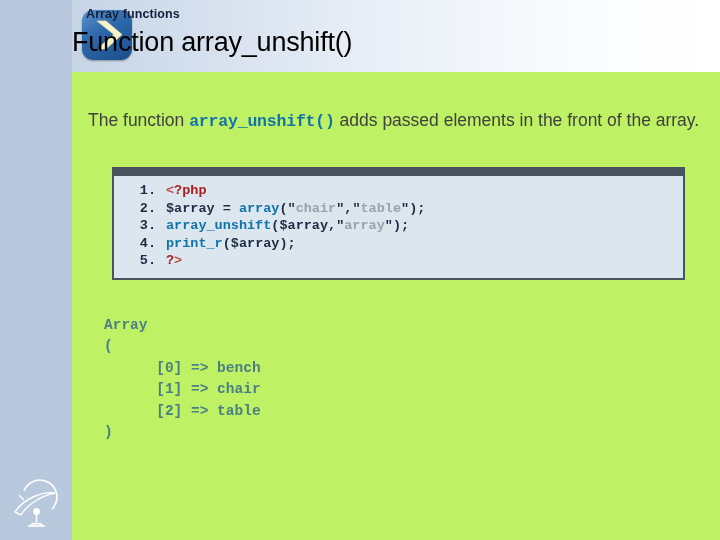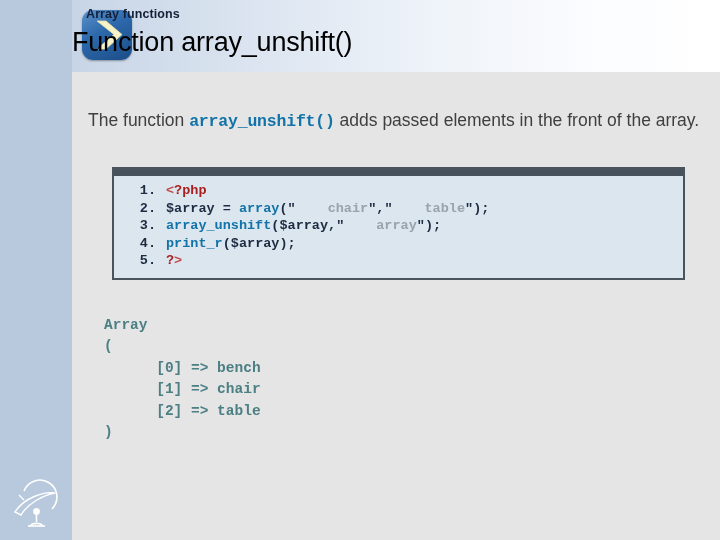--- a/index.html
+++ b/index.html
@@ -12,21 +12,21 @@
     height: 540px;
     overflow: hidden;
     font-family: "Liberation Sans", sans-serif;
     position: relative;
   }
 
   
   #slide {
     position: absolute;
     inset: 0;
-    background: #e5e5e5;
+    background: #bef264;
   }
 
   
   #sidebar {
     position: absolute;
     left: 0;
     top: 0;
     width: 72px;
     height: 540px;
     background: #b9c9dd;
@@ -139,21 +139,21 @@
     color: #1d2b43;
     flex: 0 0 auto;
   }
   .lt { flex: 1 1 auto; }
 
   .t-php   { color: #a81f1f; }
   .t-phpl  { color: #c24a4a; }
   .t-fn    { color: #1273a8; }
   .t-var   { color: #1d2b43; }
   .t-punc  { color: #1d2b43; }
-  .t-str   { color: #9aa3ab; margin-left: 32px; }
+  .t-str   { color: #9aa3ab; }
   .t-quote { color: #1d2b43; }
 
   
   #output {
     position: absolute;
     left: 32px;
     top: 228px;
     font-family: "Liberation Mono", monospace;
     font-size: 14.5px;
     line-height: 21.5px;

